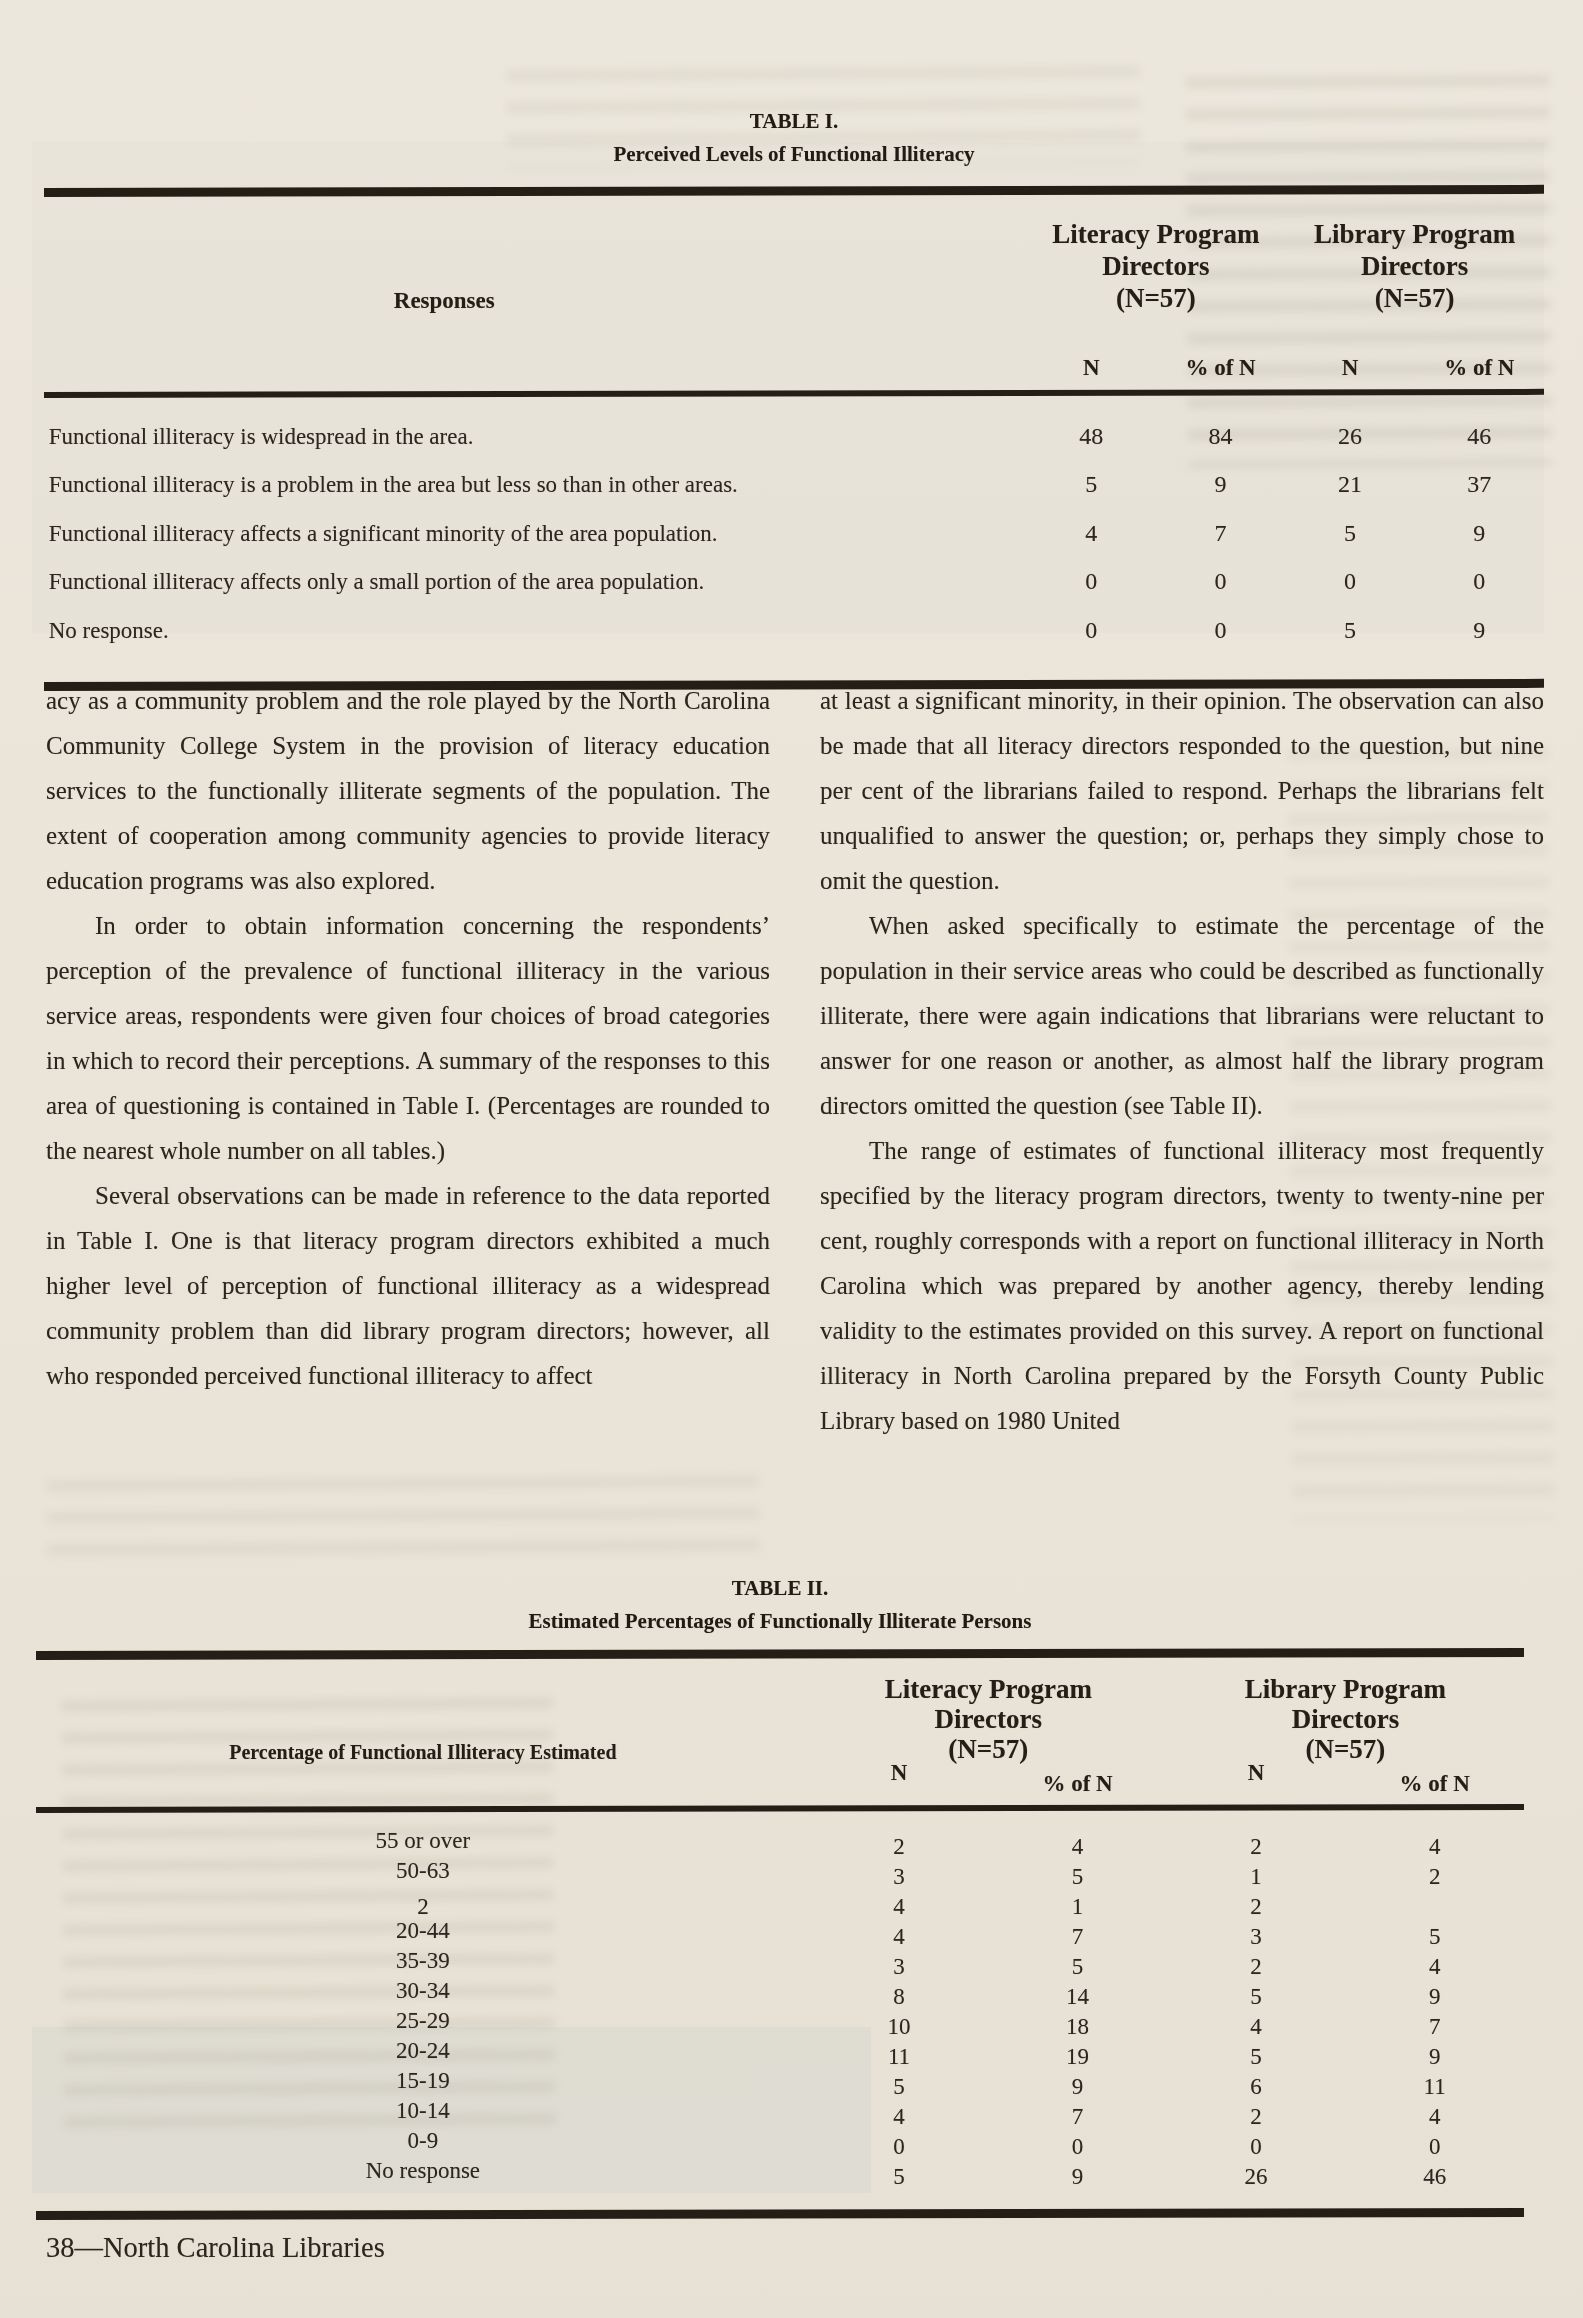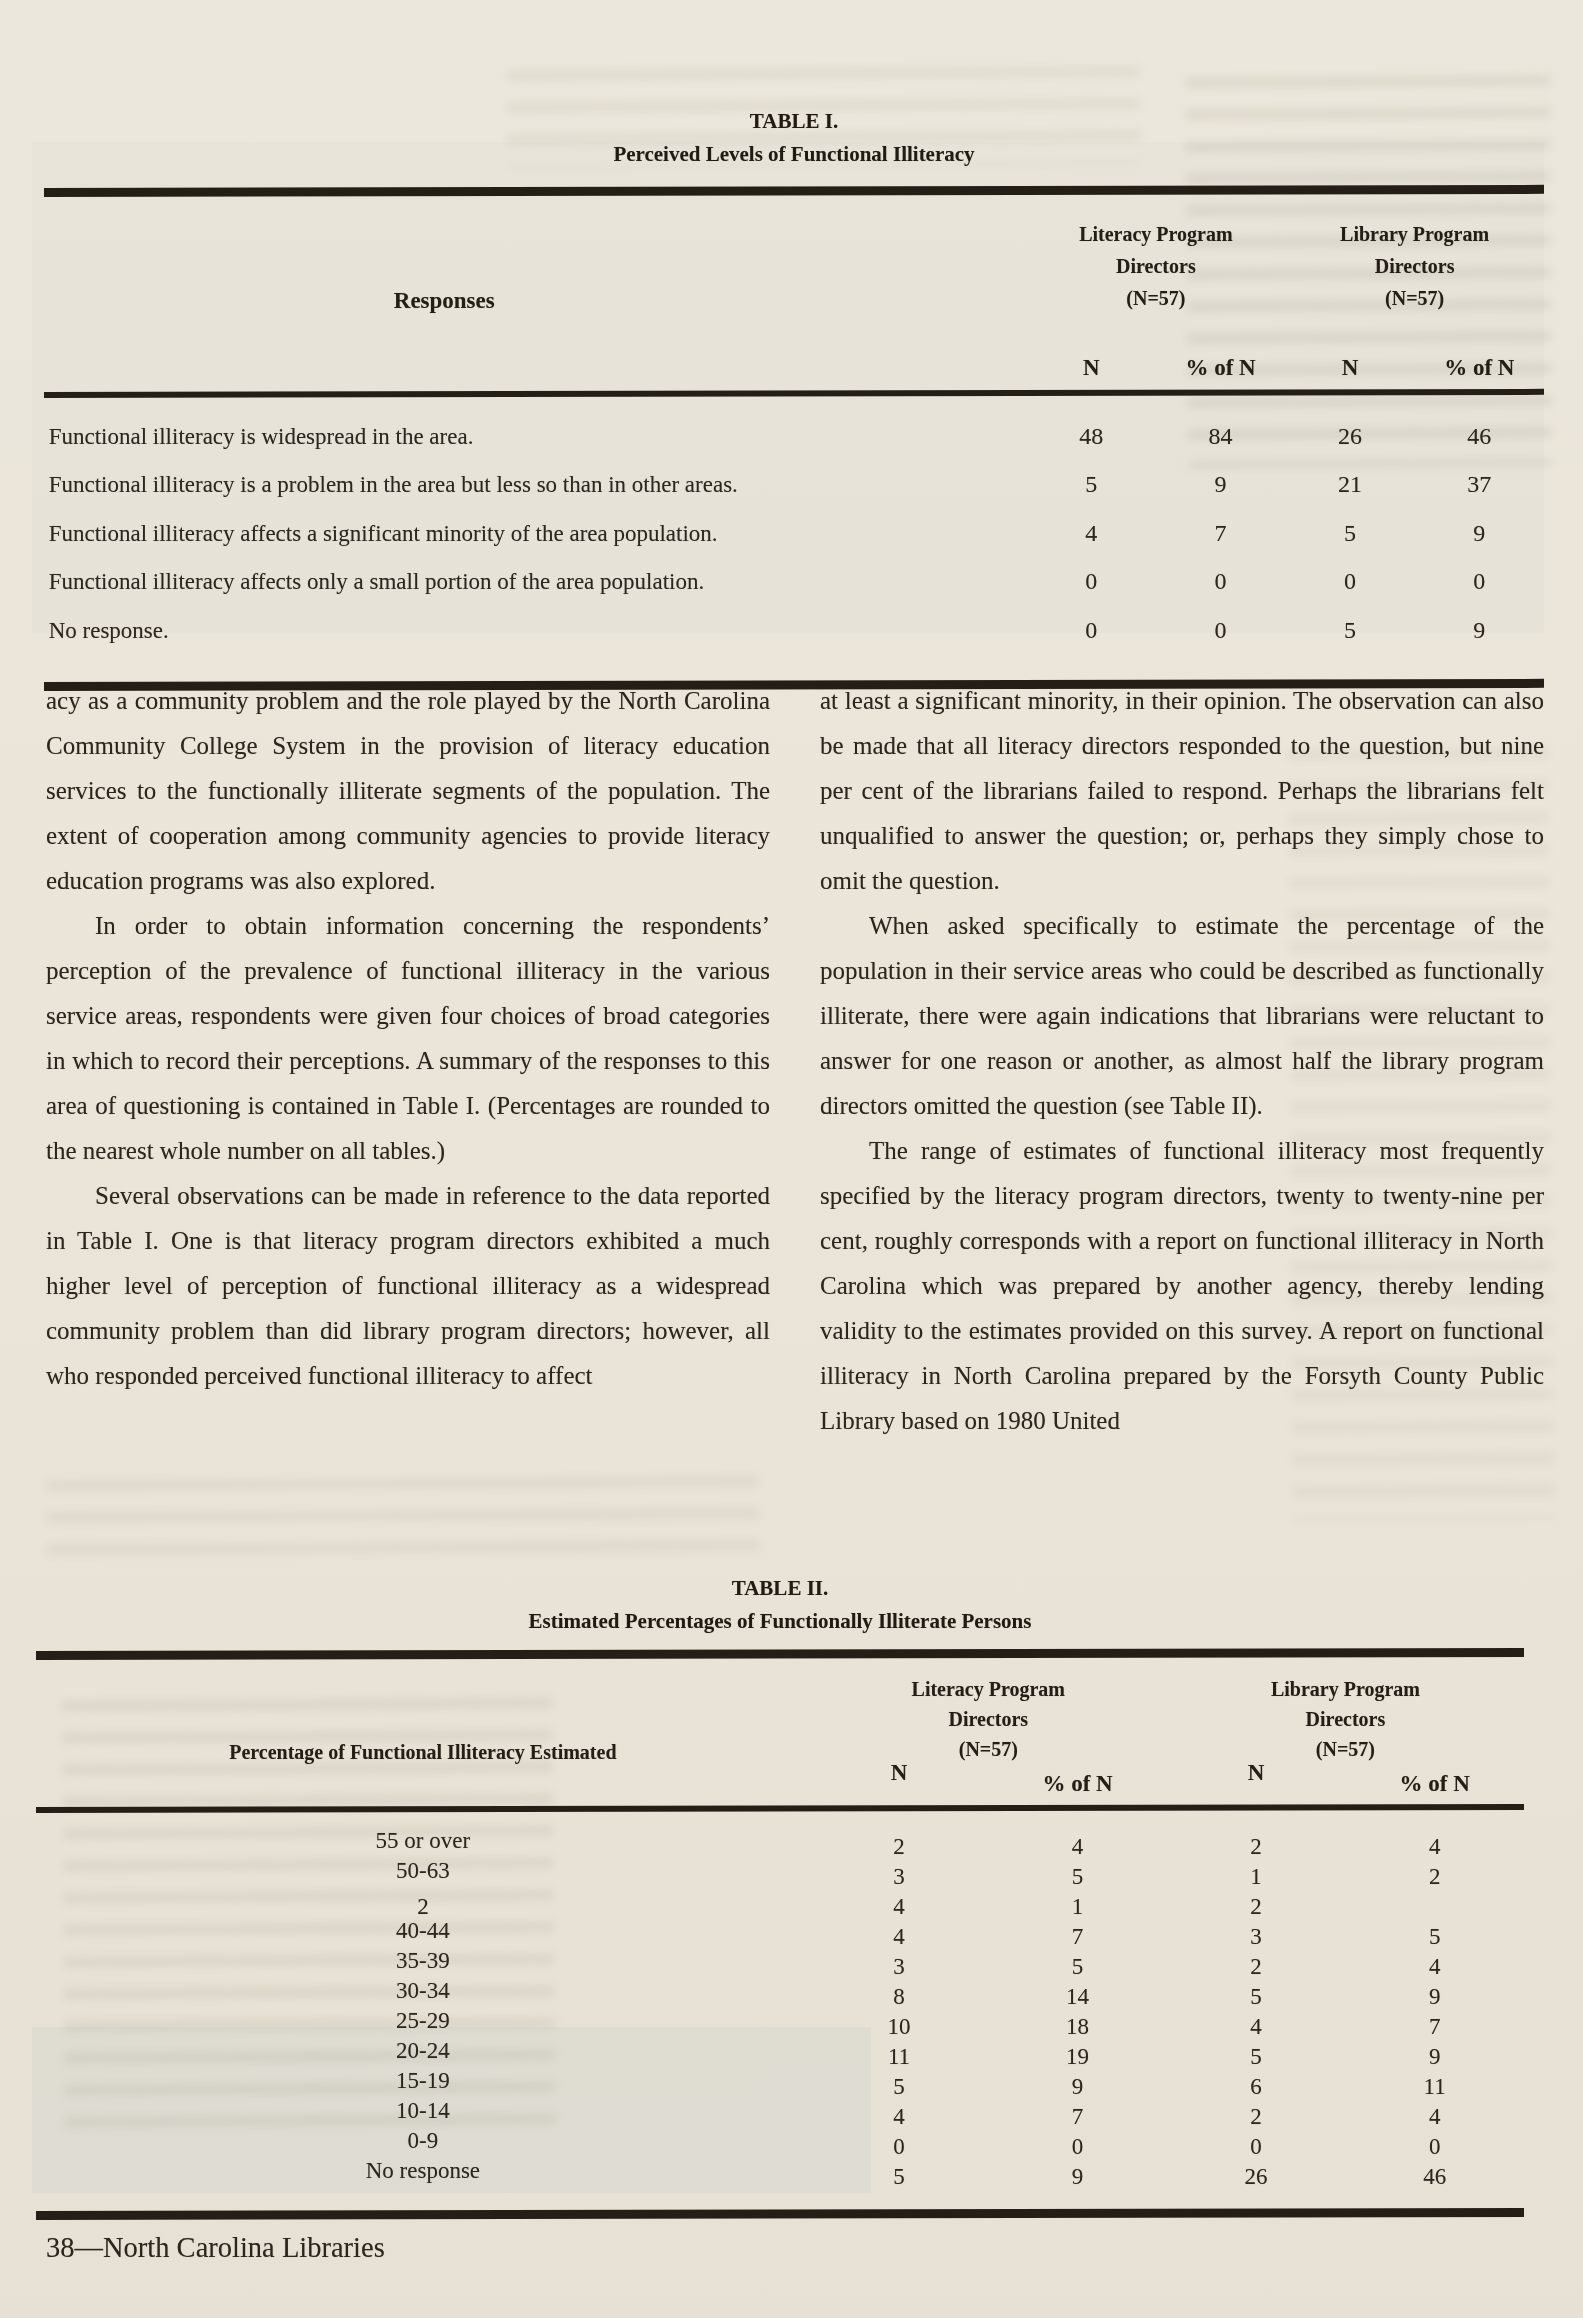--- a/index.html
+++ b/index.html
@@ -20,21 +20,21 @@
   .tint { position:absolute; pointer-events:none; }
 
   .rule { background:#241e17; transform:rotate(-0.12deg); transform-origin:left center; }
 
   
   .t1 { position:absolute; left:44px; top:105px; width:1500px; }
   .t-title  { text-align:center; font-weight:bold; font-size:21px; line-height:33px; color:#211b14; }
   .t-sub    { text-align:center; font-weight:bold; font-size:21px; line-height:33px; color:#211b14; }
   .t1 .rule.top { height:8.7px; margin-top:17.4px; }
   .t1-header { display:grid; grid-template-columns:65.5% 17.25% 17.25%; align-items:end; padding-top:20.6px; }
-  .grp div { text-align:center; font-weight:bold; font-size:20px; line-height:32px; color:#241e17; }
+  .grp div { text-align:center; font-weight:bold; font-size:27px; line-height:32px; color:#241e17; }
   .resp1 { font-weight:bold; font-size:23px; text-align:center; padding-right:182px; color:#241e17; }
   .sub1 { display:grid; grid-template-columns:65.5% 8.625% 8.625% 8.625% 8.625%; margin-top:41px; font-weight:bold; font-size:23px; color:#241e17; }
   .sub1 div { text-align:center; }
   .t1 .rule.mid { height:6.3px; margin-top:11px; }
   .t1 .rows { padding:24px 0 17.4px; }
   .t1 .row { display:grid; grid-template-columns:65.5% 8.625% 8.625% 8.625% 8.625%; font-size:23px; line-height:28.5px; margin-bottom:19px; align-items:baseline; }
   .t1 .row .lbl { padding-left:4.7px; }
   .num { text-align:center; font-size:24px; }
   .t1 .rule.bot { height:8.7px; }
 
@@ -200,21 +200,21 @@
         <div class="num">1</div>
         <div class="num">2</div>
       </div>
       <div class="row">
         <div class="num">2</div>
         <div class="num">4</div>
         <div class="num">1</div>
         <div class="num">2</div>
       </div>
       <div class="row">
-        <div class="lbl2">40-44</div>
+        <div class="lbl2">20-44</div>
         <div class="num">4</div>
         <div class="num">7</div>
         <div class="num">3</div>
         <div class="num">5</div>
       </div>
       <div class="row">
         <div class="lbl2">35-39</div>
         <div class="num">3</div>
         <div class="num">5</div>
         <div class="num">2</div>

